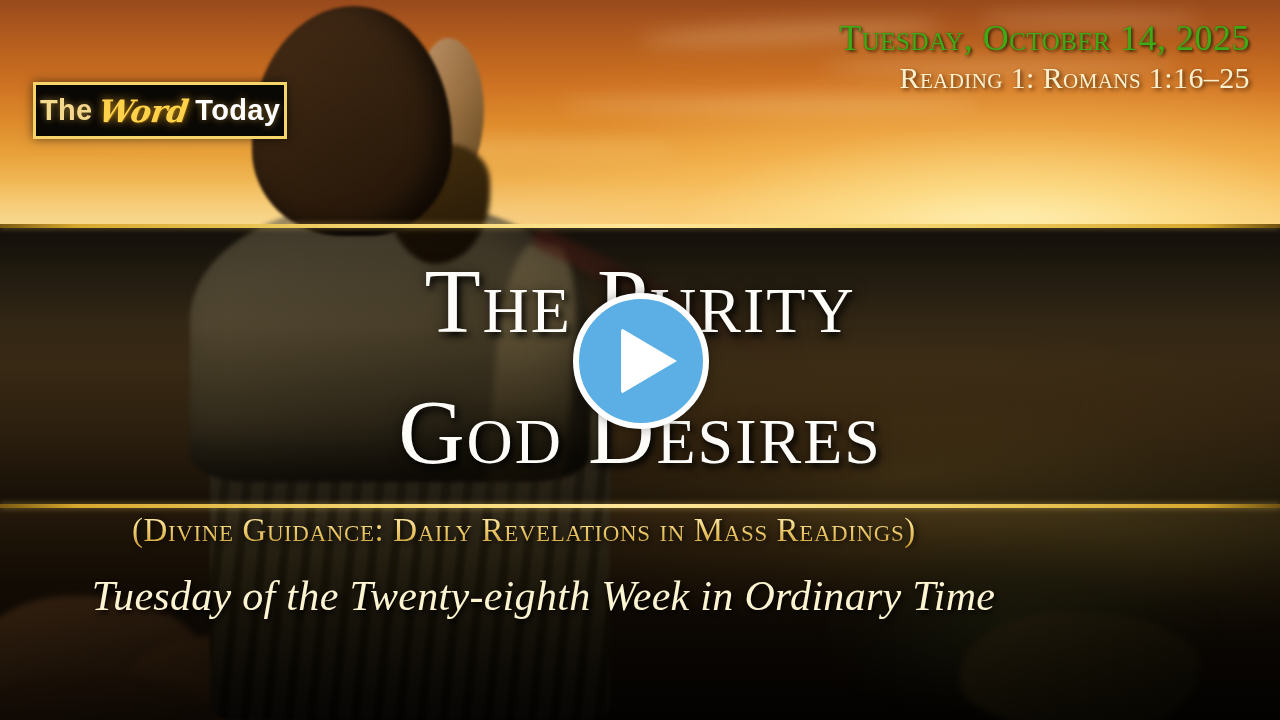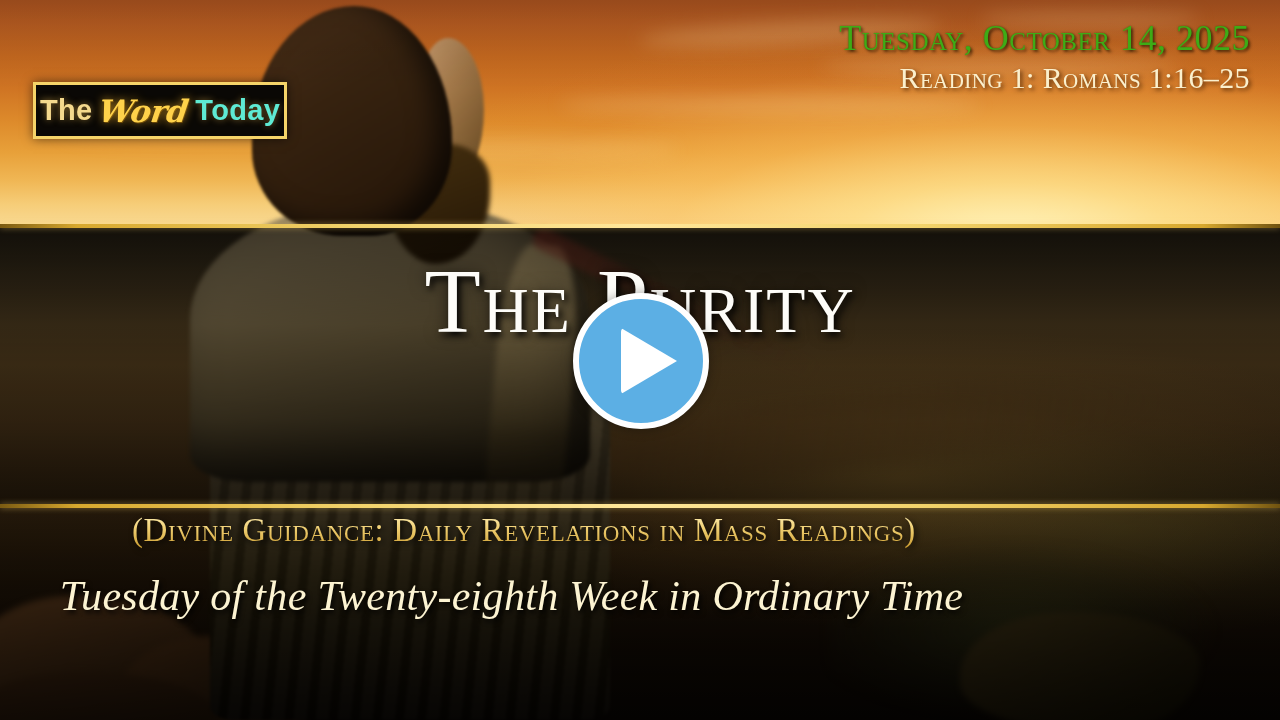--- a/index.html
+++ b/index.html
@@ -189,21 +189,21 @@
     box-shadow: 0 0 10px rgba(0,0,0,.55);
     margin-top: 48px;
   }
   .logo-the, .logo-today {
     font-family: "Liberation Sans", sans-serif;
     font-weight: bold;
     font-size: 29px;
     letter-spacing: .3px;
   }
   .logo-the   { color: #f4d98d; text-shadow: 0 0 7px rgba(255,200,80,.55); }
-  .logo-today { color: #5eead4; text-shadow: 0 0 7px rgba(255,200,80,.45); }
+  .logo-today { color: #ffffff; text-shadow: 0 0 7px rgba(255,200,80,.45); }
   .logo-word {
     font-family: "DejaVu Serif", serif;
     font-style: italic;
     font-weight: bold;
     font-size: 31px;
     color: #ffd24a;
     text-shadow: 0 0 9px rgba(255,186,40,.75), 1px 1px 0 rgba(140,90,0,.5);
     transform: skewX(-8deg);
     letter-spacing: -0.5px;
   }
@@ -296,20 +296,21 @@
     position: absolute;
     left: 0; top: 572px;
     width: 1023px;
     text-align: center;
     font-family: "Liberation Serif", serif;
     font-style: italic;
     font-size: 42px;
     color: #fdf4d2;
     text-shadow: 2px 3px 5px rgba(0,0,0,.9);
     letter-spacing: .3px;
+    padding-left: 32px;
   }
 </style>
 </head>
 <body>
 
 <div id="stage">
 
   <div class="photo">
     <div class="sky">
       <div class="cloud c5"></div>
@@ -352,20 +353,21 @@
     <span class="logo-today">Today</span>
   </div>
 
   <div id="readings-block">
     <div class="reading-date">Tuesday, October 14, 2025</div>
     <div class="reading-line">Reading 1: Romans 1:16–25</div>
   </div>
 
   <div id="main-title">
     <span class="tl">The Purity</span>
+    <span class="tl">God Desires</span>
   </div>
 
   <div id="play-button">
     <div class="tri"></div>
   </div>
 
   <div id="series-subtitle">(Divine Guidance: Daily Revelations in Mass Readings)</div>
   <div id="liturgical-day">Tuesday of the Twenty-eighth Week in Ordinary Time</div>
 
 </div>

